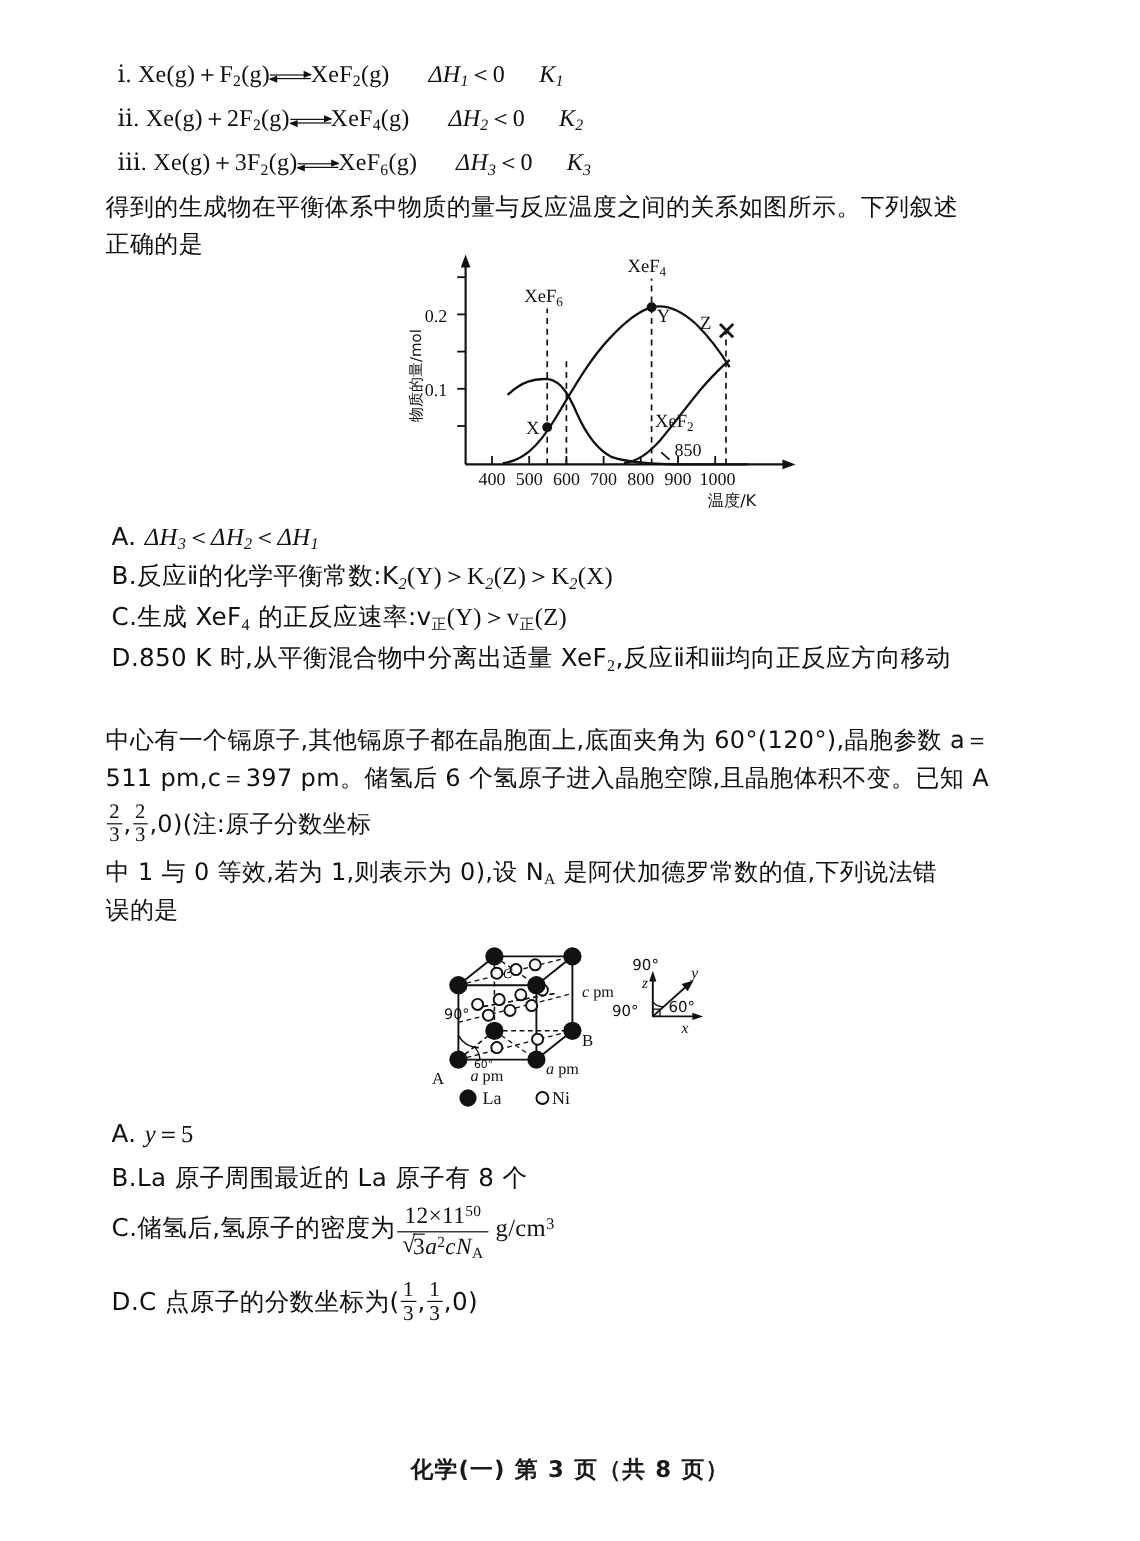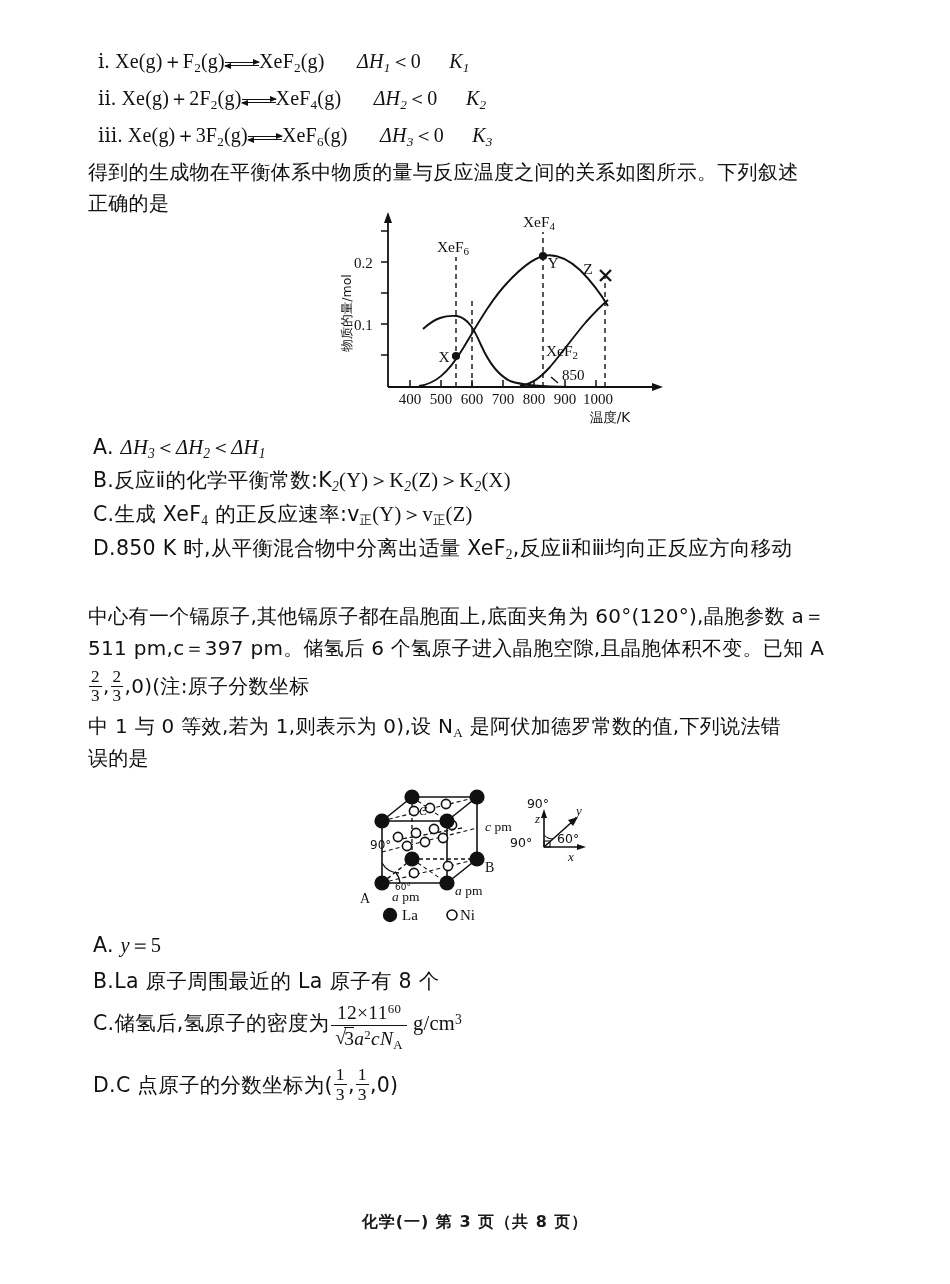--- a/index.html
+++ b/index.html
@@ -140,21 +140,21 @@
     width: 280px;
     height: 150px;
   }
 
   .footer {
     position: absolute;
     left: 0;
     top: 1212px;
     width: 950px;
     text-align: center;
-    font-size: 16px;
+    font-size: 19px;
     font-weight: bold;
     font-family: "DejaVu Sans", "Liberation Sans", sans-serif;
     color: #1a1a1a;
     letter-spacing: 1px;
   }
 </style>
 </head>
 <body>
 
 <div class="page">
@@ -392,21 +392,21 @@
   <div class="opt-line" style="left:93px; top:931px;">
     <span>A.</span>
     <span class="serif italic">y</span><span class="serif">＝5</span>
   </div>
 
   <div class="opt-line" style="left:93px; top:967px;">
     <span>B.</span><span>La 原子周围最近的 La 原子有 8 个</span>
   </div>
 
   <div class="opt-line" style="left:93px; top:1002px;">
-    <span>C.</span><span>储氢后,氢原子的密度为</span><span class="bigfrac serif"><span class="num"><span>12×11</span><sup>60</sup></span><span class="den"><span class="sqrt"><span class="bar">3</span></span><span class="italic">a</span><sup>2</sup><span class="italic">cN</span><sub>A</sub></span></span><span class="serif" style="margin-left:4px"><span>g/cm</span><sup>3</sup></span>
+    <span>C.</span><span>储氢后,氢原子的密度为</span><span class="bigfrac serif"><span class="num"><span>12×11</span><sup>50</sup></span><span class="den"><span class="sqrt"><span class="bar">3</span></span><span class="italic">a</span><sup>2</sup><span class="italic">cN</span><sub>A</sub></span></span><span class="serif" style="margin-left:4px"><span>g/cm</span><sup>3</sup></span>
   </div>
 
   <div class="opt-line" style="left:93px; top:1065px;">
     <span>D.</span><span>C 点原子的分数坐标为(</span><span class="frac serif"><span class="num">1</span><span class="den">3</span></span><span>,</span><span class="frac serif"><span class="num">1</span><span class="den">3</span></span><span>,0)</span>
   </div>
 
   <div class="footer">化学(一)  第 3 页（共 8 页）</div>
 
 </div>
 

